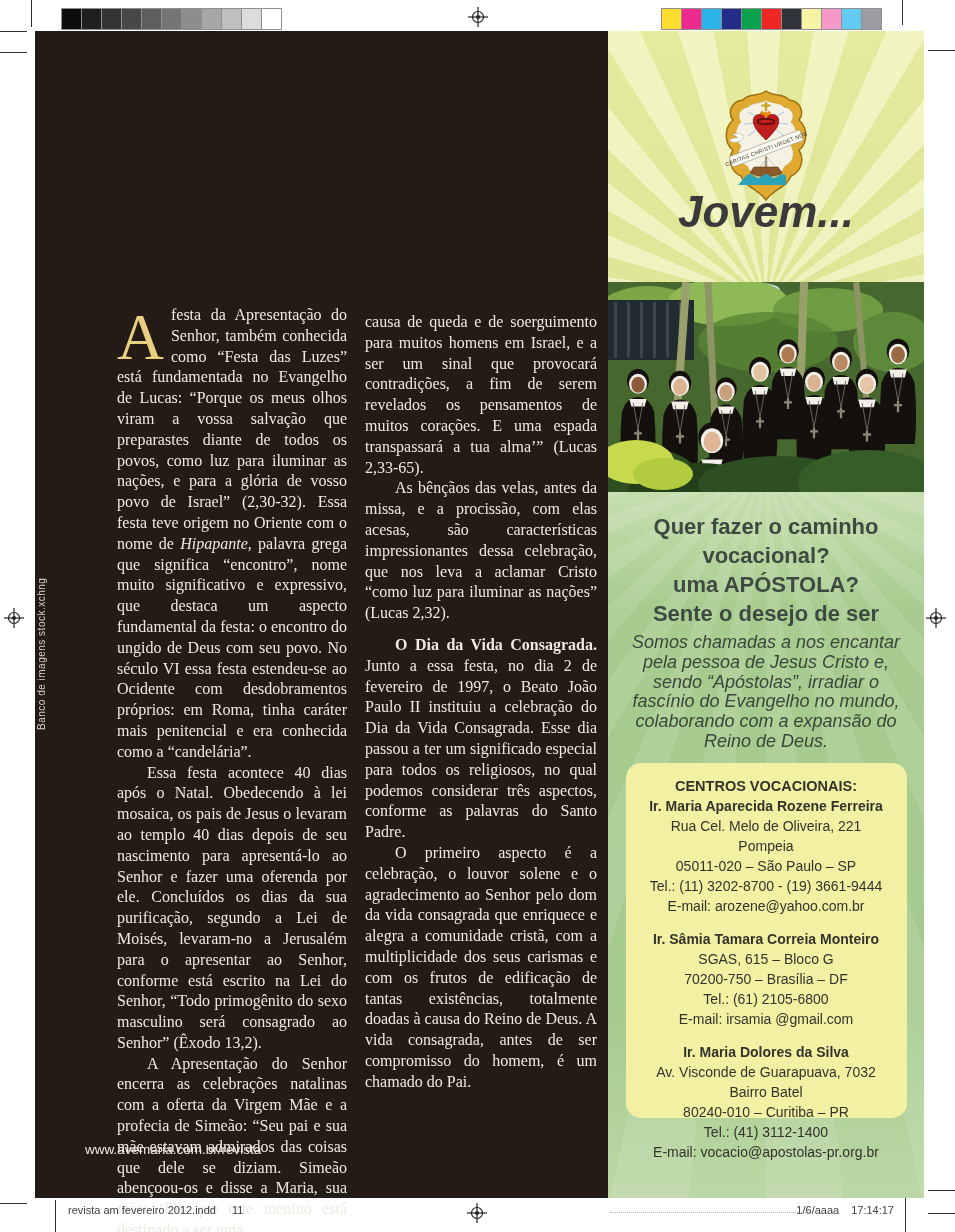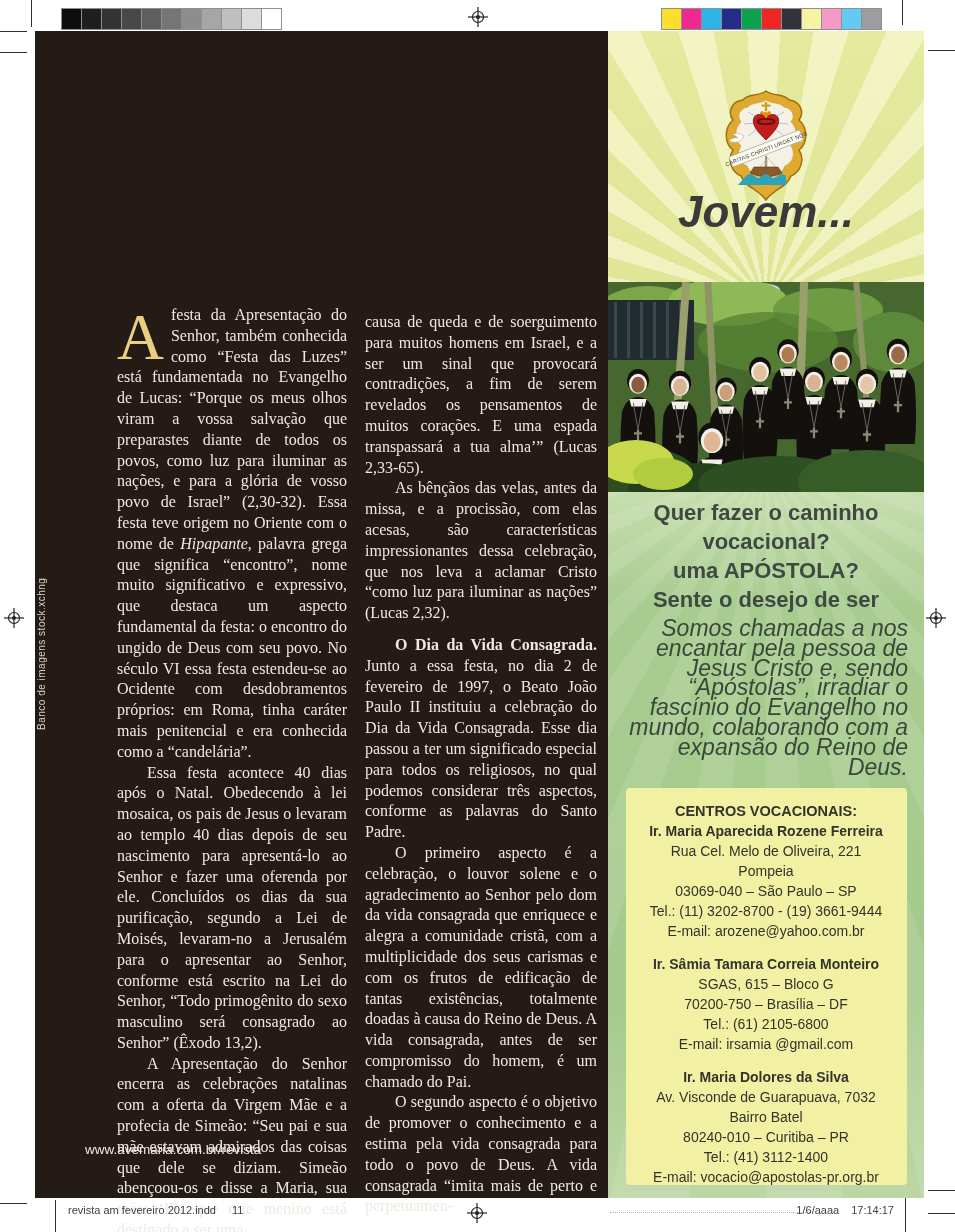--- a/index.html
+++ b/index.html
@@ -30,23 +30,23 @@
 
   
   .sidebar{position:absolute;left:608px;top:31px;width:316px;height:1167px}
   .sb-top{position:absolute;left:0;top:0;width:316px;height:251px;
     background-image:repeating-conic-gradient(from 230deg at 50% 108%, rgba(253,253,223,.55) 0 7deg, rgba(253,253,223,0) 7deg 14deg),linear-gradient(#e4ea9e,#dfe697)}
   .crest{position:absolute;left:50%;top:57px;transform:translateX(-50%)}
   .jovem{position:absolute;left:0;top:156px;width:100%;text-align:center;font-size:44px;font-weight:bold;font-style:italic;color:#3a3a3a}
   .photo{position:absolute;left:0;top:251px;width:316px;height:210px;display:block}
   .sb-bottom{position:absolute;left:0;top:461px;width:316px;height:706px;
     background-image:repeating-conic-gradient(from 150deg at 50% -4%, rgba(255,255,255,.10) 0 6deg, rgba(255,255,255,0) 6deg 12deg),linear-gradient(180deg,#c6deae 0,#a8cc90 16%,#a5ca8d 72%,#bcd7a5 100%)}
-  .vheading{padding-top:6px;text-align:center;font-weight:bold;font-size:22px;line-height:29px;color:#3e4a41}
-  .vintro{margin-top:5px;padding:0 16px;text-align:right;font-style:italic;font-size:23px;line-height:19.8px;color:#3a463b}
-  .vbox{margin:11px auto 0;width:281px;height:397px;background:#f2f1a3;border-radius:4px;padding-top:13px;text-align:center;font-size:14px;line-height:20px;color:#33332b}
+  .vheading{padding-top:20px;text-align:center;font-weight:bold;font-size:22px;line-height:29px;color:#3e4a41}
+  .vintro{margin-top:5px;padding:0 16px;text-align:center;font-style:italic;font-size:18px;line-height:19.8px;color:#3a463b}
+  .vbox{margin:11px auto 0;width:281px;height:355px;background:#f2f1a3;border-radius:15px;padding-top:13px;text-align:center;font-size:14px;line-height:20px;color:#33332b}
   .vtitle{font-weight:bold;font-size:14.5px}
   .vname{font-weight:bold}
   .ventry.later{margin-top:13px}
 
   
   .footer-left{position:absolute;left:68px;top:1204px;font-size:11px;color:#3f3f3f}
   .footer-left .pgnum{margin-left:16px}
   .footer-right{position:absolute;right:61px;top:1204px;font-size:11px;color:#3f3f3f;text-align:right}
   .footer-right .time{margin-left:12px}
 </style>
@@ -125,21 +125,20 @@
       <p><span class="dropcap">A</span><span>festa da Apresentação do Senhor, também conhecida como “Festa das Luzes” está fundamentada no Evangelho de Lucas: “Porque os meus olhos viram a vossa salvação que preparastes diante de todos os povos, como luz para iluminar as nações, e para a glória de vosso povo de Israel” (2,30-32). Essa festa teve origem no Oriente com o nome de </span><i>Hipapante</i><span>, palavra grega que significa “encontro”, nome muito significativo e expressivo, que destaca um aspecto fundamental da festa: o encontro do ungido de Deus com seu povo. No século VI essa festa estendeu-se ao Ocidente com desdobramentos próprios: em Roma, tinha caráter mais penitencial e era conhecida como a “candelária”.</span></p>
       <p class="ind">Essa festa acontece 40 dias após o Natal. Obedecendo à lei mosaica, os pais de Jesus o levaram ao templo 40 dias depois de seu nascimento para apresentá-lo ao Senhor e fazer uma oferenda por ele. Concluídos os dias da sua purificação, segundo a Lei de Moisés, levaram-no a Jerusalém para o apresentar ao Senhor, conforme está escrito na Lei do Senhor, “Todo primogênito do sexo masculino será consagrado ao Senhor” (Êxodo 13,2).</p>
       <p class="ind">A Apresentação do Senhor encerra as celebrações natalinas com a oferta da Virgem Mãe e a profecia de Simeão: “Seu pai e sua mãe estavam admirados das coisas que dele se diziam. Simeão abençoou-os e disse a Maria, sua mãe: ‘Eis que este menino está destinado a ser uma</p>
     </div>
 
     <div class="col col2">
       <p>causa de queda e de soerguimento para muitos homens em Israel, e a ser um sinal que provocará contradições, a fim de serem revelados os pensamentos de muitos corações. E uma espada transpassará a tua alma’” (Lucas 2,33-65).</p>
       <p class="ind">As bênçãos das velas, antes da missa, e a procissão, com elas acesas, são características impressionantes dessa celebração, que nos leva a aclamar Cristo “como luz para iluminar as nações” (Lucas 2,32).</p>
       <p class="ind gap"><span class="lead-bold">O Dia da Vida Consagrada.</span><span> Junto a essa festa, no dia 2 de fevereiro de 1997, o Beato João Paulo II instituiu a celebração do Dia da Vida Consagrada. Esse dia passou a ter um significado especial para todos os religiosos, no qual podemos considerar três aspectos, conforme as palavras do Santo Padre.</span></p>
       <p class="ind">O primeiro aspecto é a celebração, o louvor solene e o agradecimento ao Senhor pelo dom da vida consagrada que enriquece e alegra a comunidade cristã, com a multiplicidade dos seus carismas e com os frutos de edificação de tantas existências, totalmente doadas à causa do Reino de Deus. A vida consagrada, antes de ser compromisso do homem, é um chamado do Pai.</p>
-      <p class="ind">O segundo aspecto é o objetivo de promover o conhecimento e a estima pela vida consagrada para todo o povo de Deus. A vida consagrada “imita mais de perto e perpetuamen-</p>
     </div>
 
     <div class="website">www.avemaria.com.br/revista</div>
   </section>
 
   <aside class="sidebar">
 
     <div class="sb-top">
       <svg class="crest" width="104" height="118" viewBox="0 0 104 118">
         <path d="M52,3 C60,9 70,5 75,12 C86,13 91,24 85,32 C94,40 94,55 85,62 C91,71 87,84 77,88 C73,99 60,101 52,112 C44,101 31,99 27,88 C17,84 13,71 19,62 C10,55 10,40 19,32 C13,24 18,13 29,12 C34,5 44,9 52,3 Z" fill="#e0a92f" stroke="#9c7110" stroke-width="1.5"></path>
@@ -238,21 +237,21 @@
         <div>Sente o desejo de ser</div>
       </div>
       <div class="vintro">Somos chamadas a nos encantar pela pessoa de Jesus Cristo e, sendo “Apóstolas”, irradiar o fascínio do Evangelho no mundo, colaborando com a expansão do Reino de Deus.</div>
 
       <div class="vbox">
         <div class="vtitle">CENTROS VOCACIONAIS:</div>
         <div class="ventry">
           <div class="vname">Ir. Maria Aparecida Rozene Ferreira</div>
           <div class="vline">Rua Cel. Melo de Oliveira, 221</div>
           <div class="vline">Pompeia</div>
-          <div class="vline">03069-040 – São Paulo – SP</div>
+          <div class="vline">05011-020 – São Paulo – SP</div>
           <div class="vline">Tel.: (11) 3202-8700 - (19) 3661-9444</div>
           <div class="vline">E-mail: arozene@yahoo.com.br</div>
         </div>
         <div class="ventry later">
           <div class="vname">Ir. Sâmia Tamara Correia Monteiro</div>
           <div class="vline">SGAS, 615 – Bloco G</div>
           <div class="vline">70200-750 – Brasília – DF</div>
           <div class="vline">Tel.: (61) 2105-6800</div>
           <div class="vline">E-mail: irsamia @gmail.com</div>
         </div>

